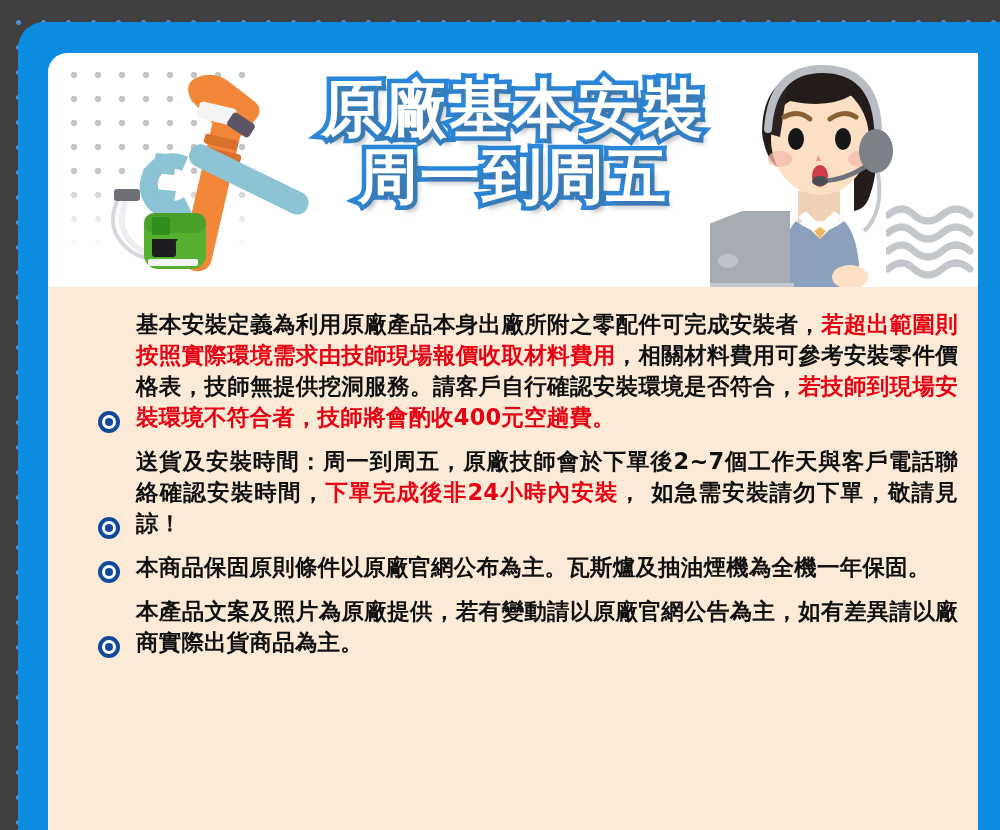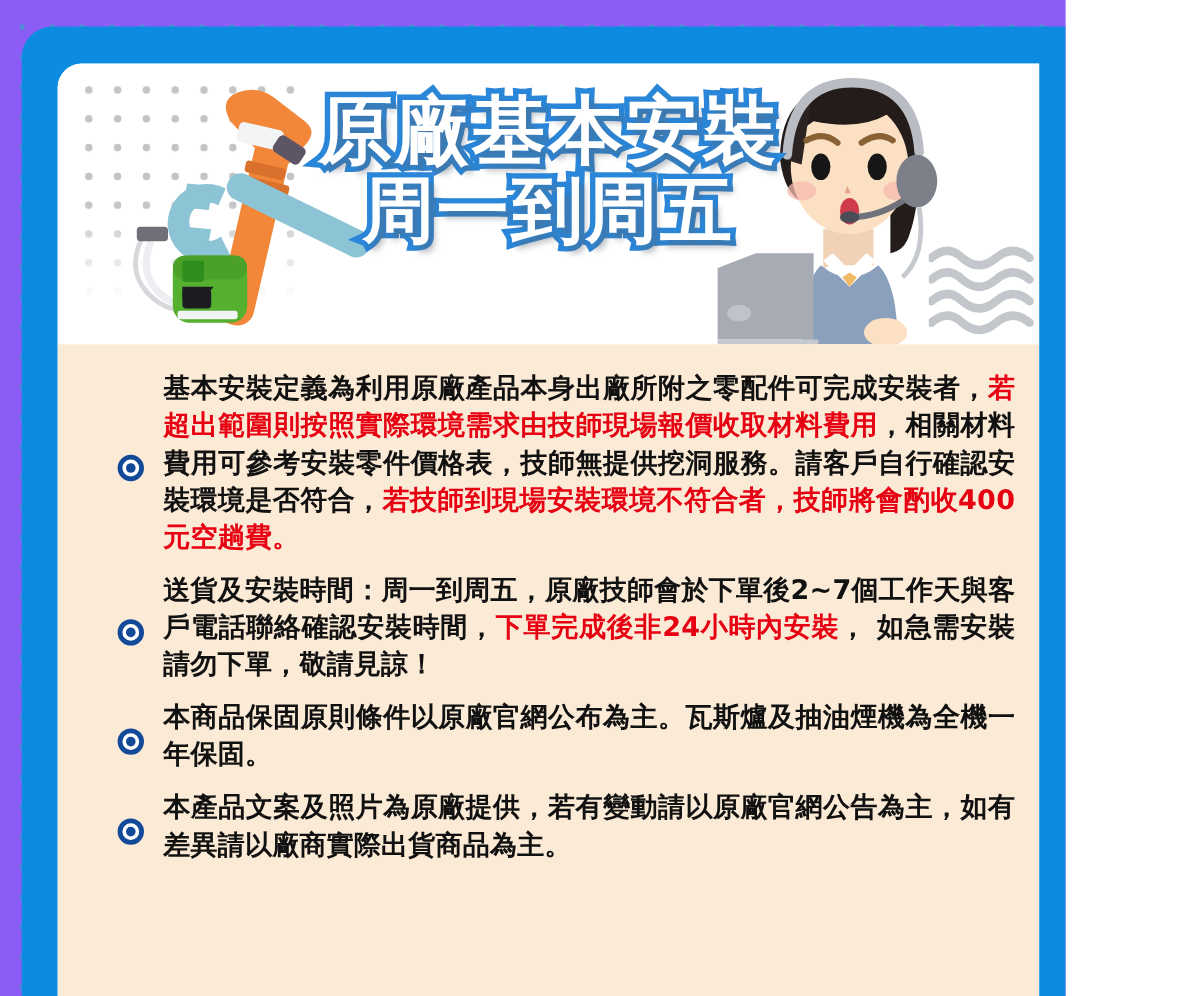--- a/index.html
+++ b/index.html
@@ -1,22 +1,22 @@
 <!DOCTYPE html>
 <html><head>
 <meta charset="utf-8">
 <style>
   * { margin:0; padding:0; box-sizing:border-box; }
   html, body {
     width:1000px; height:830px; overflow:hidden;
     font-family:"DejaVu Sans","Liberation Sans",sans-serif;
   }
   #root {
-    position:relative; width:888px; height:830px;
-    background:#8b5cf6;
+    position:relative; width:1000px; height:830px;
+    background:#404040;
     overflow:hidden;
   }
   
   .outer-dots {
     position:absolute; inset:0;
     background-image: radial-gradient(circle, #4f8fd6 2.2px, transparent 2.4px);
     background-size:25px 25px;
     background-position:6px 10px;
   }
   
@@ -73,21 +73,21 @@
 
   
   .body {
     position:relative;
     background:#fbead6;
     height:565px;
     padding:22px 16px 10px 18px;
   }
   .bullet-row {
     display:flex;
-    align-items:center;
+    align-items:flex-end;
     margin-bottom:13px;
   }
   .bullet-row:last-child { margin-bottom:0; }
   .bullet-icon {
     flex:0 0 auto;
     width:22px; height:22px;
     margin-top:7px;
     margin-right:16px;
     margin-left:32px;
     border:4px solid #124a99;

